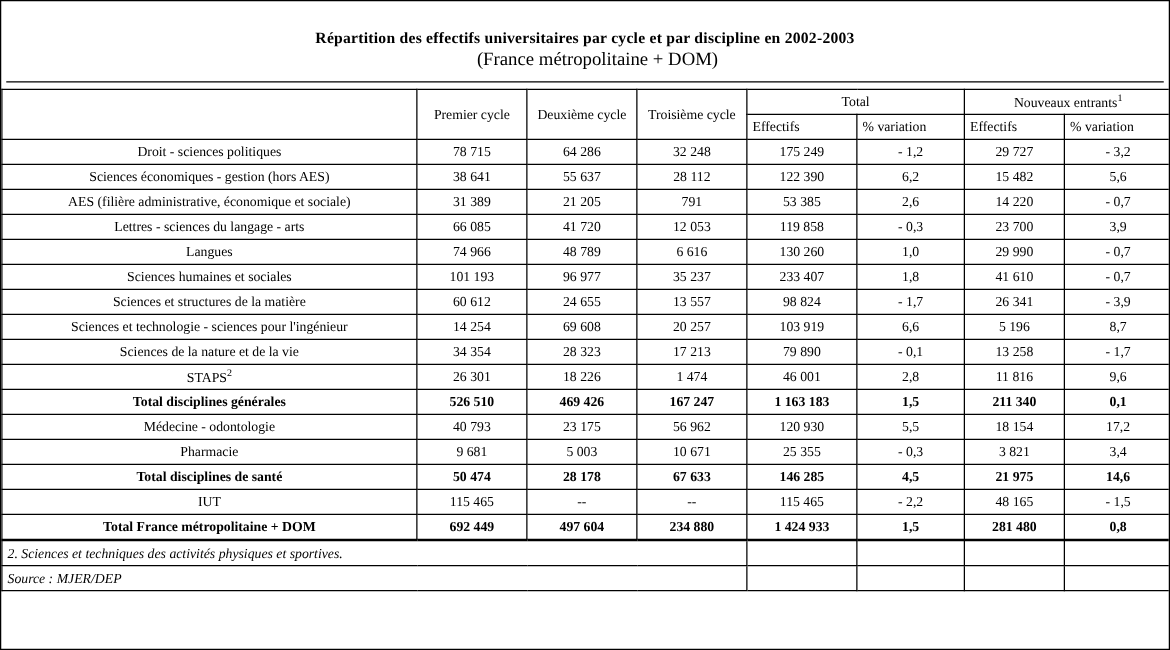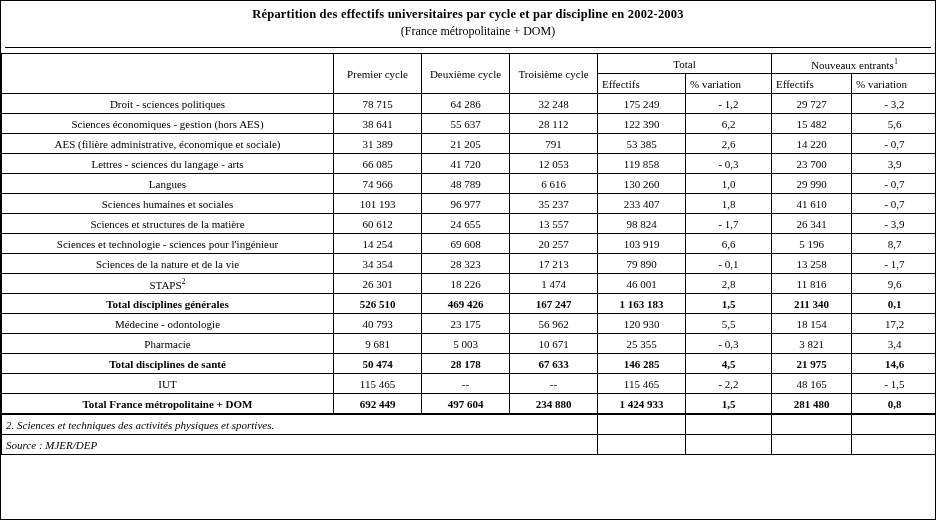--- a/index.html
+++ b/index.html
@@ -16,30 +16,30 @@
     width: 936px;
     height: 520px;
     box-sizing: border-box;
     border: 1px solid #000;
     background: #fff;
     position: relative;
     overflow: hidden;
   }
   .title-block {
     text-align: center;
-    padding-top: 6px;
+    padding-top: 22px;
     padding-bottom: 4px;
   }
   .title-main {
     font-weight: bold;
     font-size: 12.5px;
     letter-spacing: .2px;
   }
   .title-sub {
-    font-size: 12px;
+    font-size: 15px;
     margin-top: 2px;
     margin-left: 20px;
   }
   .rule {
     border-top: 1px solid #000;
     margin: 4px 4px 0 4px;
   }
   table.main {
     border-collapse: collapse;
     width: 928px;

